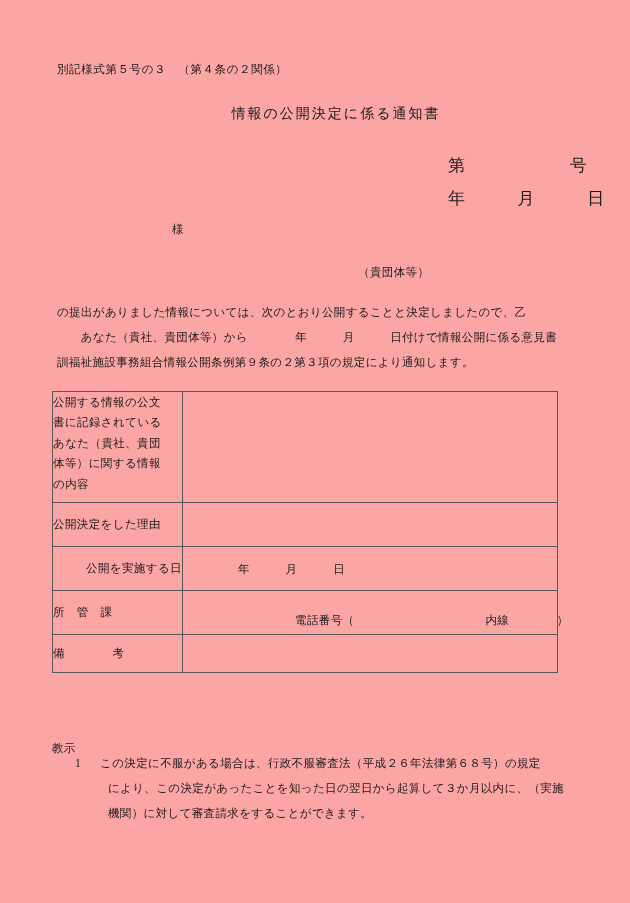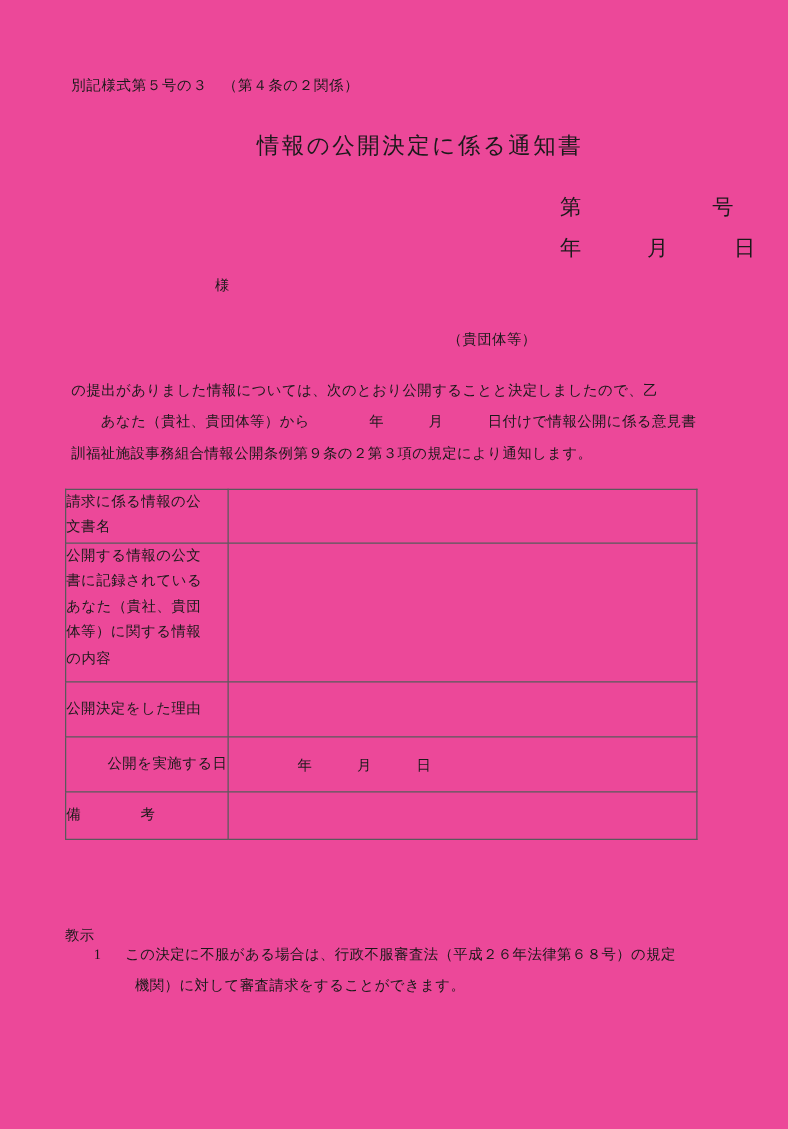--- a/index.html
+++ b/index.html
@@ -12,21 +12,21 @@
     width: 630px;
     height: 903px;
     position: relative;
     font-family: "Liberation Serif", "DejaVu Serif", serif;
     color: #1a1a1a;
     -webkit-font-smoothing: antialiased;
   }
   .page {
     position: absolute;
     inset: 0;
-    background: #ec4899;
+    background: #fca5a5;
   }
 
   
   .t {
     position: absolute;
     white-space: pre;
     font-size: 11.5px;
     line-height: 1.0;
     letter-spacing: 0.4px;
   }
@@ -38,21 +38,21 @@
     font-size: 11.5px;
     letter-spacing: 0.6px;
   }
 
   
   .doc-title {
     left: 0;
     right: 0;
     top: 107px;
     text-align: center;
-    font-size: 18px;
+    font-size: 14px;
     letter-spacing: 2.0px;
     white-space: pre;
     padding-left: 42px;
   }
 
   
   .ref-block {
     position: absolute;
     left: 448px;
     top: 154px;
@@ -208,27 +208,20 @@
   <div class="t agency">（貴団体等）</div>
 
   <div class="body-para">
     <div class="body-line">の提出がありました情報については、次のとおり公開することと決定しましたので、乙</div>
     <div class="body-line">　　あなた（貴社、貴団体等）から　　　　年　　　月　　　日付けで情報公開に係る意見書</div>
     <div class="body-line">訓福祉施設事務組合情報公開条例第９条の２第３項の規定により通知します。</div>
   </div>
 
   <table class="form-table">
     <tbody>
-      <tr class="row-docname">
-        <td class="label-cell">
-          <span class="lbl">請求に係る情報の公
-文書名</span>
-        </td>
-        <td class="value-cell"></td>
-      </tr>
 
       <tr class="row-content">
         <td class="label-cell">
           <span class="lbl">公開する情報の公文
 書に記録されている
 あなた（貴社、貴団
 体等）に関する情報
 の内容</span>
         </td>
         <td class="value-cell"></td>
@@ -243,31 +236,40 @@
 
       <tr class="row-date">
         <td class="label-cell">
           <span class="lbl">公開を実施する日</span>
         </td>
         <td class="value-cell">
           <span class="cell-inline date-inline">年　　　月　　　日</span>
         </td>
       </tr>
 
+      <tr class="row-dept">
+        <td class="label-cell">
+          <span class="lbl">所　管　課</span>
+        </td>
+        <td class="value-cell">
+          <span class="cell-inline phone-inline">電話番号（　　　　　　　　　　　内線　　　　）</span>
+        </td>
+      </tr>
 
       <tr class="row-note">
         <td class="label-cell">
           <span class="lbl">備　　　　考</span>
         </td>
         <td class="value-cell"></td>
       </tr>
     </tbody>
   </table>
 
   <div class="notice">
     <div class="notice-heading">教示</div>
     <div class="notice-item">
       <div class="notice-line first"><span>1</span><span style="padding-left:19px">この決定に不服がある場合は、行政不服審査法（平成２６年法律第６８号）の規定</span></div>
+      <div class="notice-line cont">により、この決定があったことを知った日の翌日から起算して３か月以内に、（実施</div>
       <div class="notice-line cont">機関）に対して審査請求をすることができます。</div>
     </div>
   </div>
 
 </div>
 
 </body></html>

